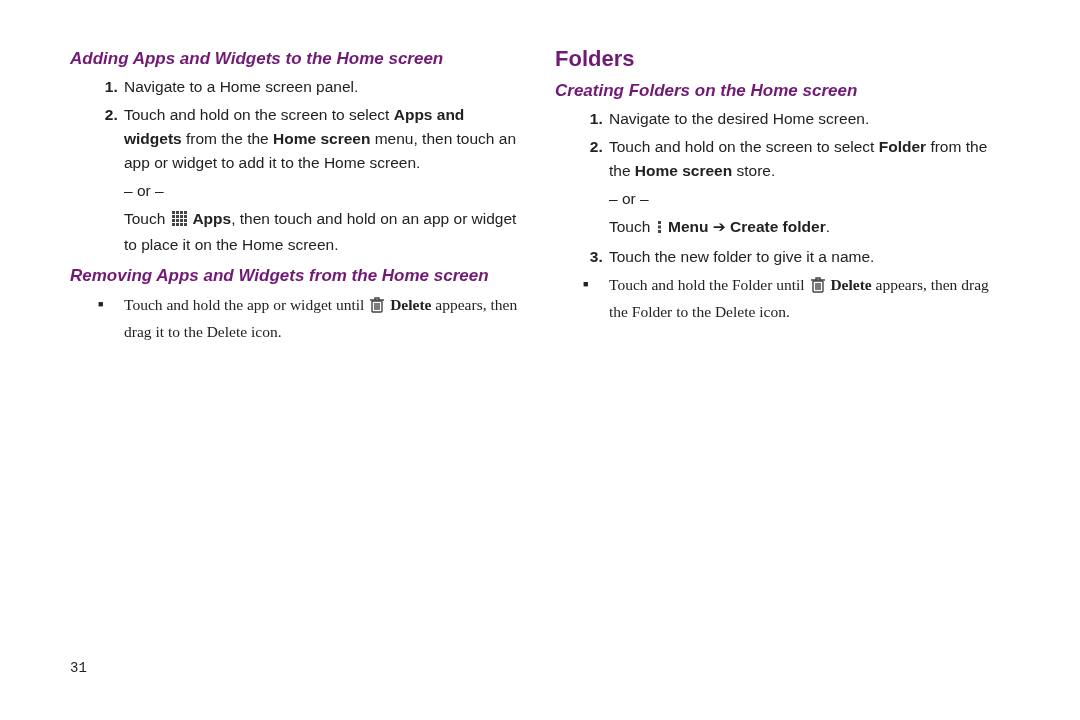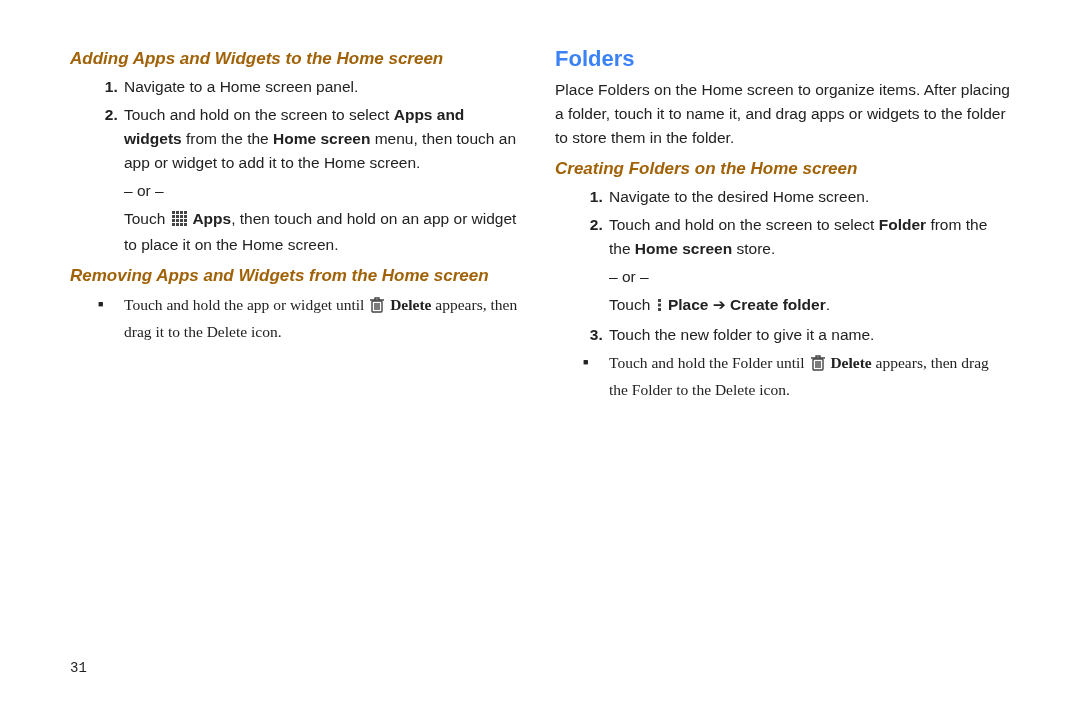--- a/index.html
+++ b/index.html
@@ -17,27 +17,27 @@
     padding: 40px 55px 30px 55px;
     box-sizing: border-box;
     height: 100%;
   }
   .column {
     flex: 1;
     padding: 0 15px;
     box-sizing: border-box;
   }
   h2.section-title {
-    color: #3b82f6;
+    color: #701a75;
     font-weight: 800;
     font-size: 22px;
     margin: 6px 0 6px 0;
   }
   h3.subhead {
-    color: #a16207;
+    color: #701a75;
     font-style: italic;
     font-weight: 800;
     font-size: 17px;
     margin: 8px 0 6px 0;
     line-height: 1.25;
   }
   p.body, ol.body, ul.body {
     font-size: 15.5px;
     line-height: 1.55;
     margin: 4px 0 4px 0;
@@ -159,41 +159,40 @@
                 <rect x="2" y="4" width="10" height="11" rx="1"></rect>
                 <path d="M0 3 h14 M5 3 V1 h4 v2 M5 6 v7 M7 6 v7 M9 6 v7"></path>
               </g>
             </svg></span><b> Delete</b><span> appears, then drag it to the Delete icon.</span>
       </li>
     </ul>
   </div>
 
   <div class="column">
     <h2 class="section-title">Folders</h2>
-    <p class="body para-indent">Place Folders on the Home screen to organize items. After placing a folder, touch it to name it, and drag apps or widgets to the folder to store them in the folder.</p>
 
     <h3 class="subhead">Creating Folders on the Home screen</h3>
 
     <ol class="body">
       <li>
         <span>Navigate to the desired Home screen.</span>
       </li>
       <li>
         <span>
           <span>Touch and hold on the screen to select </span><b>Folder</b><span> from the the </span><b>Home screen</b><span> store.</span>
         </span>
         <span class="or-sep">– or –</span>
         <span class="sub-indent">
           <span>Touch </span><span class="icon-menu"><svg width="5" height="14" viewBox="0 0 5 14">
                 <g fill="#444">
                   <rect x="1" y="1" width="3" height="3"></rect>
                   <rect x="1" y="5.5" width="3" height="3"></rect>
                   <rect x="1" y="10" width="3" height="3"></rect>
                 </g>
-              </svg></span><b> Place</b><span> ➔ </span><b>Create folder</b><span>.</span>
+              </svg></span><b> Menu</b><span> ➔ </span><b>Create folder</b><span>.</span>
         </span>
       </li>
       <li>
         <span>Touch the new folder to give it a name.</span>
       </li>
     </ol>
 
 
     <ul class="body">
       <li>

